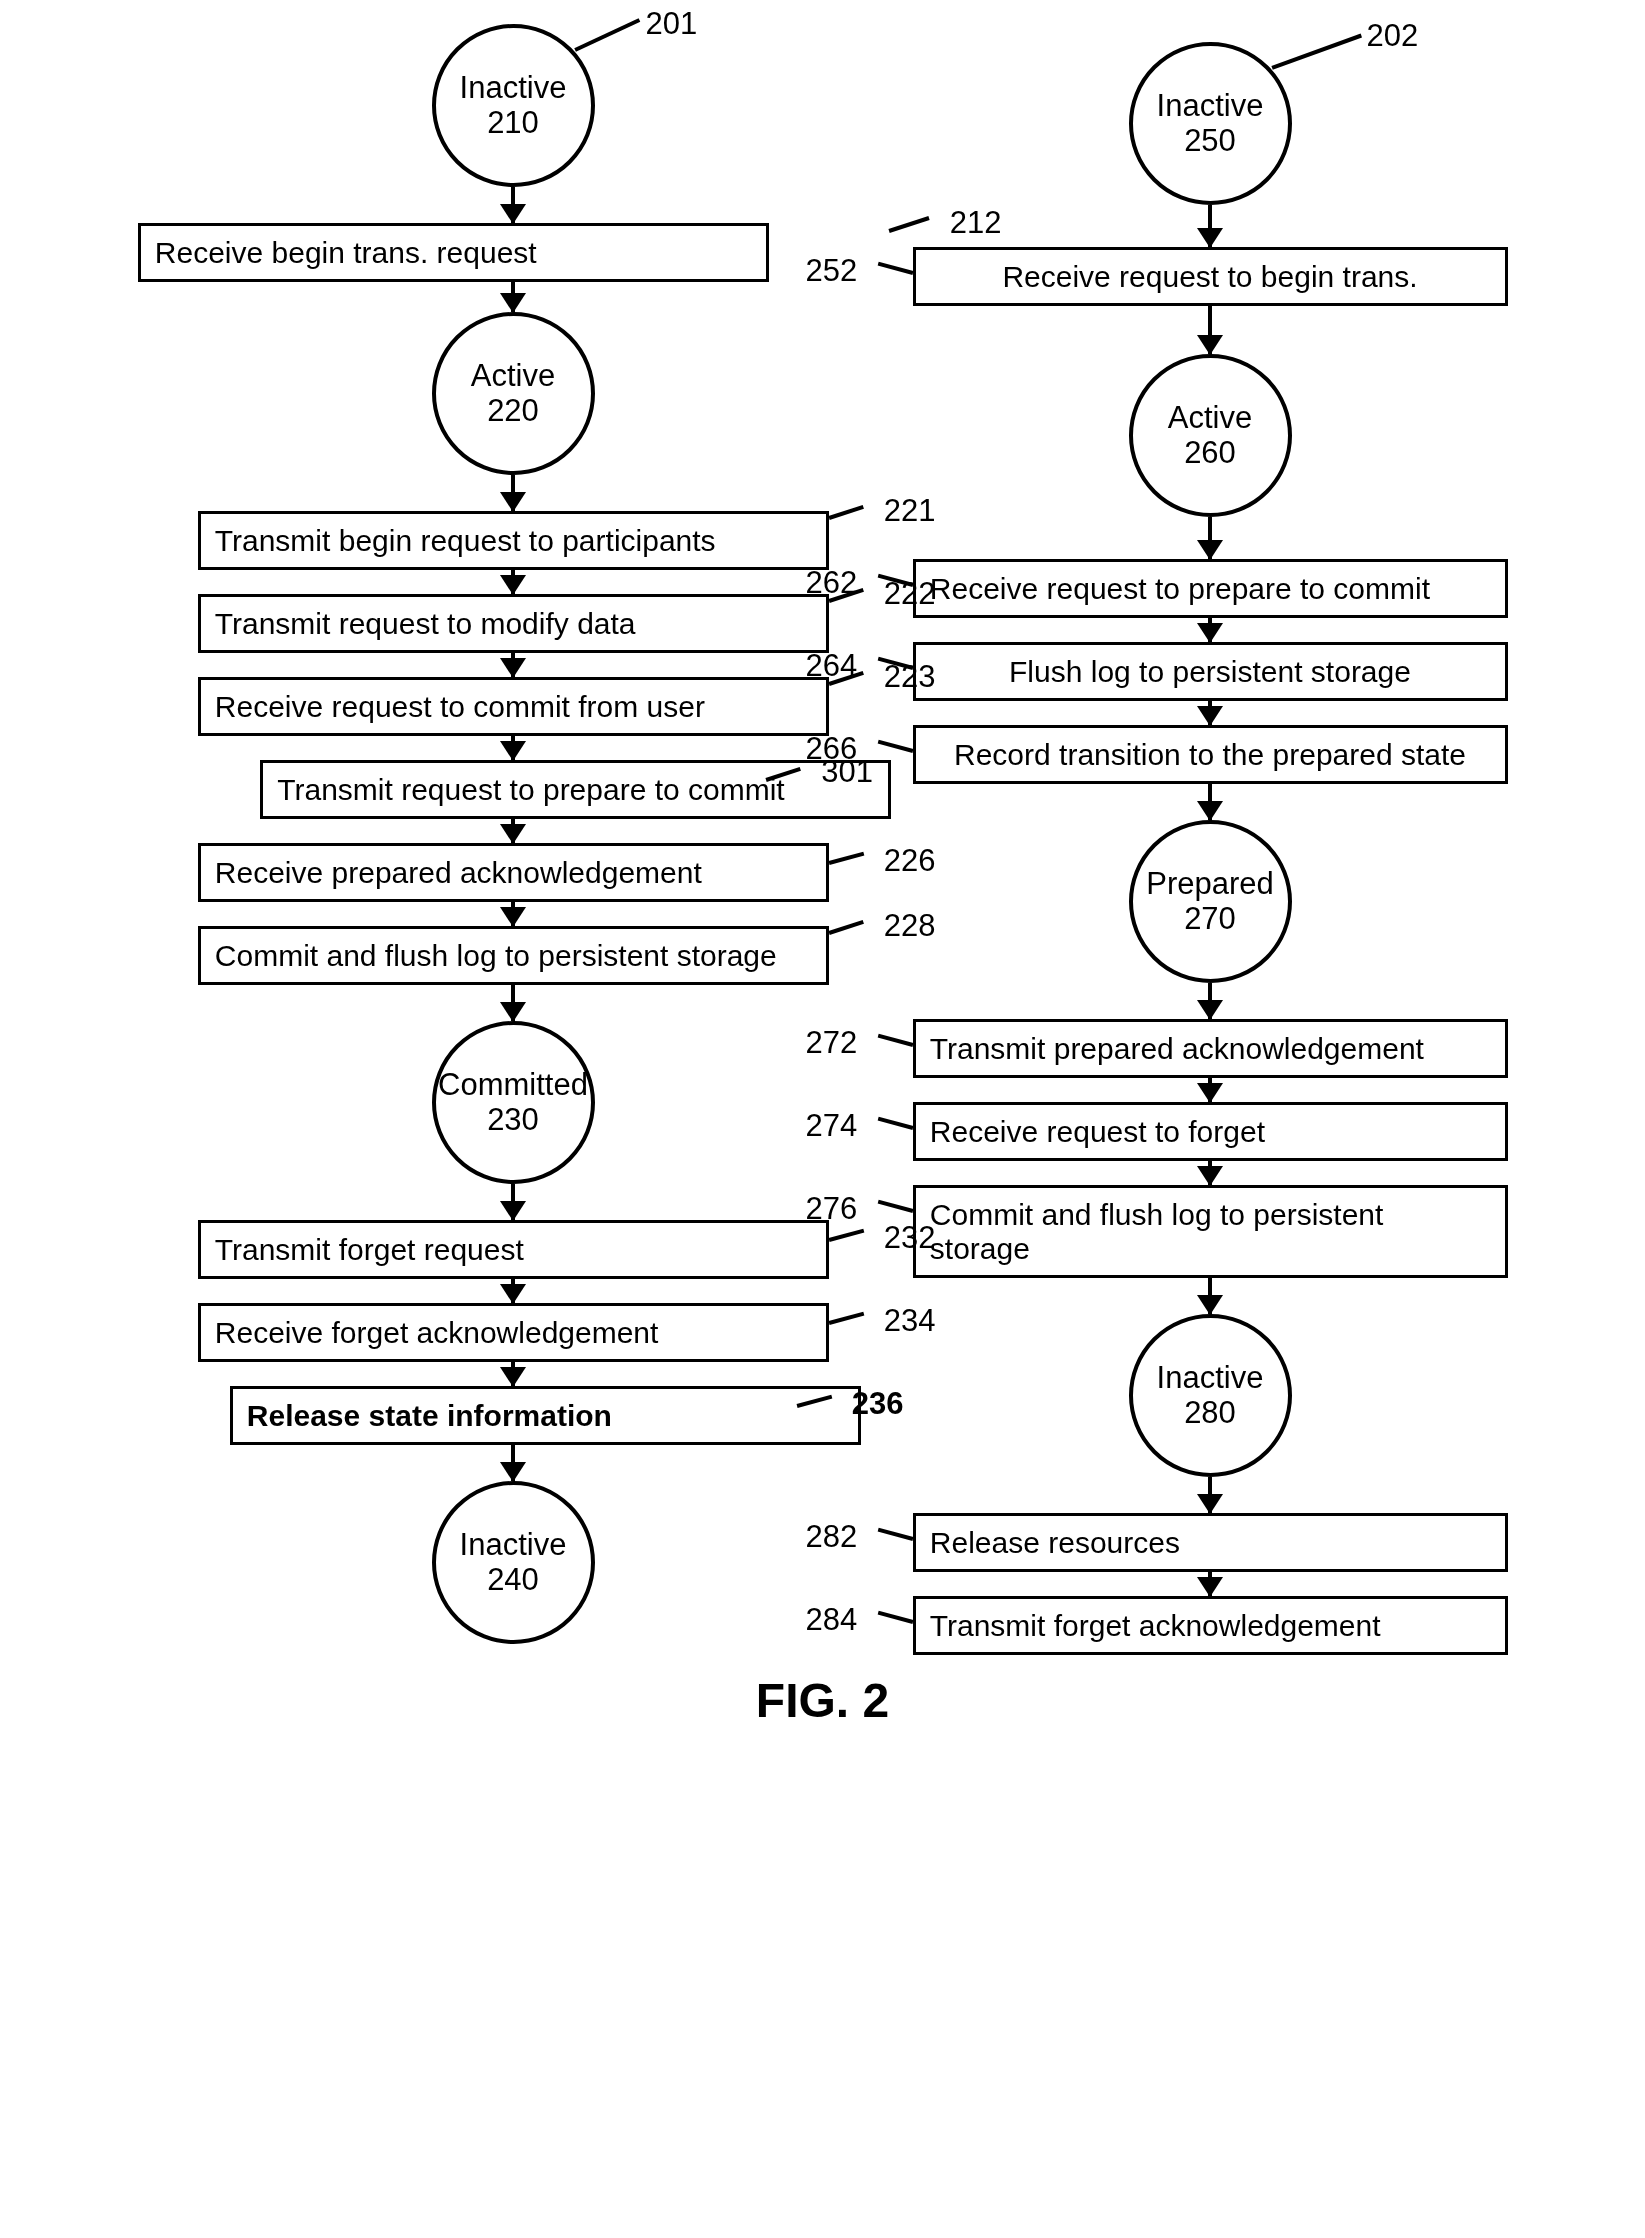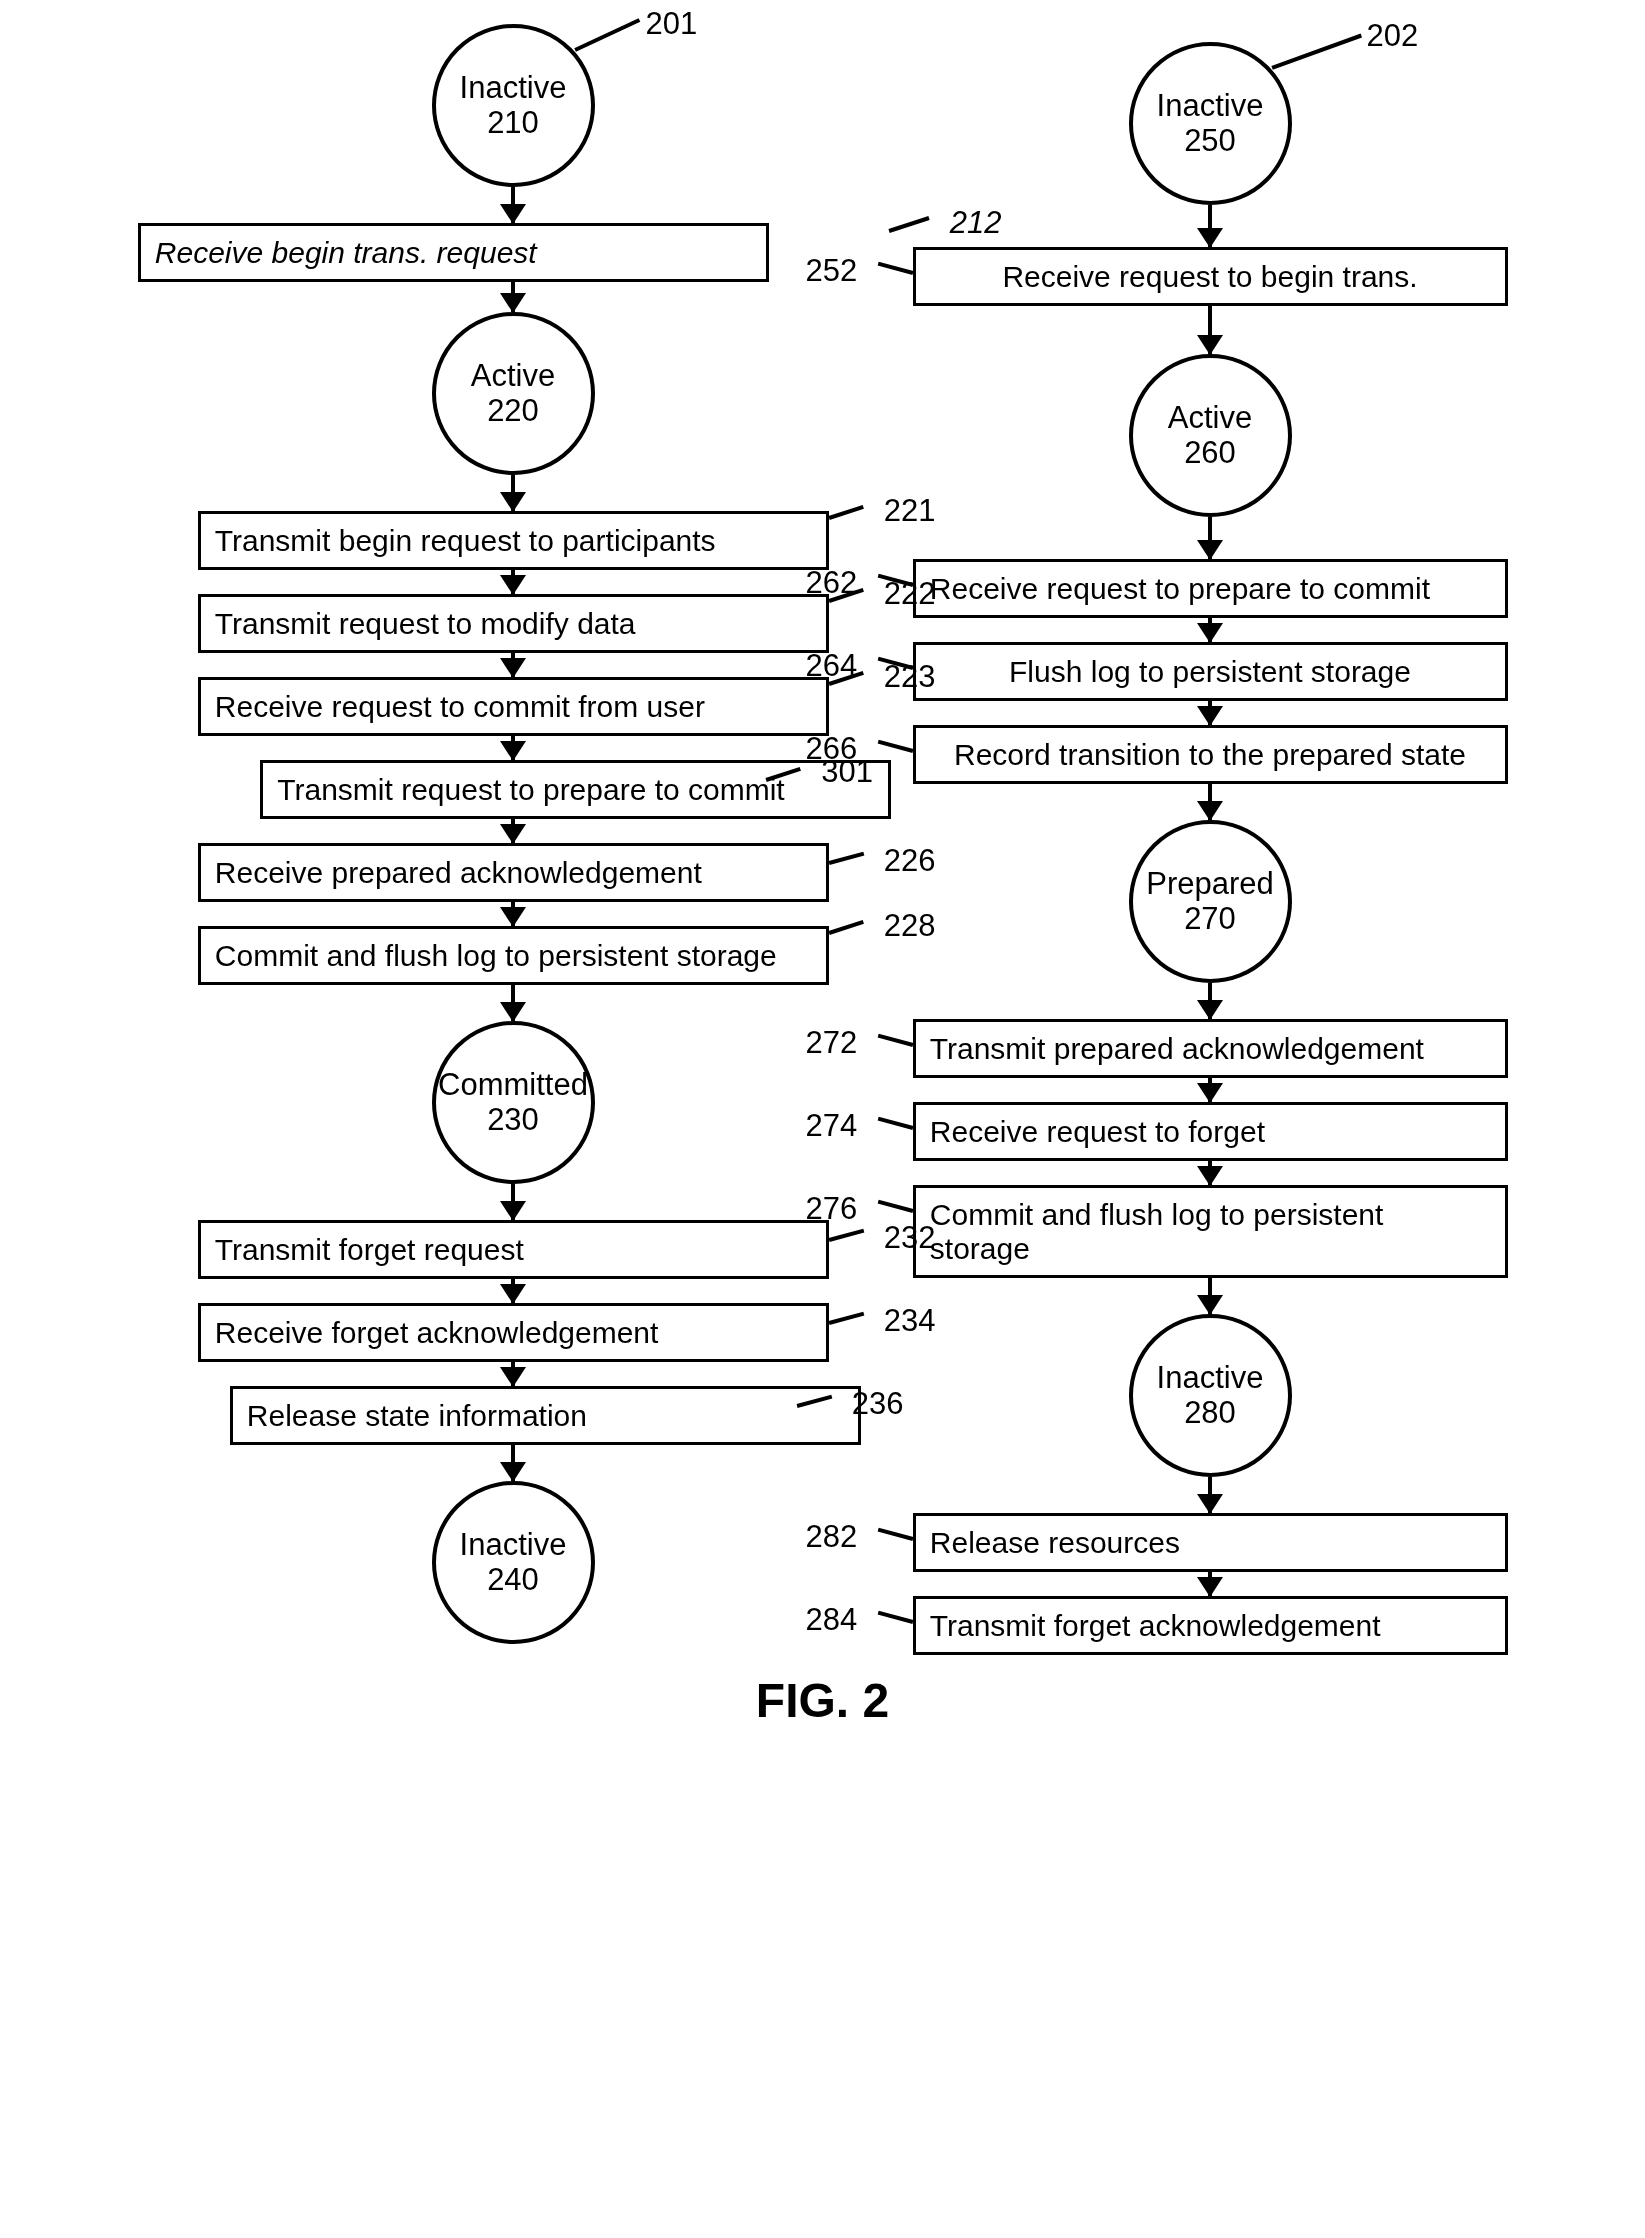--- a/index.html
+++ b/index.html
@@ -101,21 +101,21 @@
       <div class="state">
         <span>Inactive</span>
         <span class="num">210</span>
       </div>
       <div class="lead" style="top:24px; left:143px; width:71px; height:3.6px; transform:rotate(-25deg); transform-origin:left center;"></div>
       <div class="ref" style="top:-18px; left:214px;">201</div>
     </div>
 
     <div class="arrow h60"></div>
 
-    <div class="wrap" style="width:751px;font-style:italic;">
+    <div class="wrap" style="width:751px;">
       <div class="step">
         <span>Receive begin trans. request</span>
       </div>
       <div class="lead" style="top:6px; right:-42px; width:42px; height:3.6px; transform:rotate(-18deg); transform-origin:left center;"></div>
       <div class="ref" style="top:-18px; right:-113px;">212</div>
     </div>
 
     <div class="arrow h50"></div>
 
     <div class="state">
@@ -205,21 +205,21 @@
     <div class="wrap" style="width:631px;">
       <div class="step leftalign">
         <span>Receive forget acknowledgement</span>
       </div>
       <div class="lead" style="top:18px; right:-36px; width:36px; height:3.6px; transform:rotate(-15deg); transform-origin:left center;"></div>
       <div class="ref" style="top:0px; right:-107px;">234</div>
     </div>
 
     <div class="arrow h40"></div>
 
-    <div class="wrap" style="width:567px;">
+    <div class="wrap" style="width:567px;font-weight:bold;">
       <div class="step leftalign">
         <span>Release state information</span>
       </div>
       <div class="lead" style="top:18px; right:-36px; width:36px; height:3.6px; transform:rotate(-15deg); transform-origin:left center;"></div>
       <div class="ref" style="top:0px; right:-107px;">236</div>
     </div>
 
     <div class="arrow h60"></div>
 
     <div class="state">

